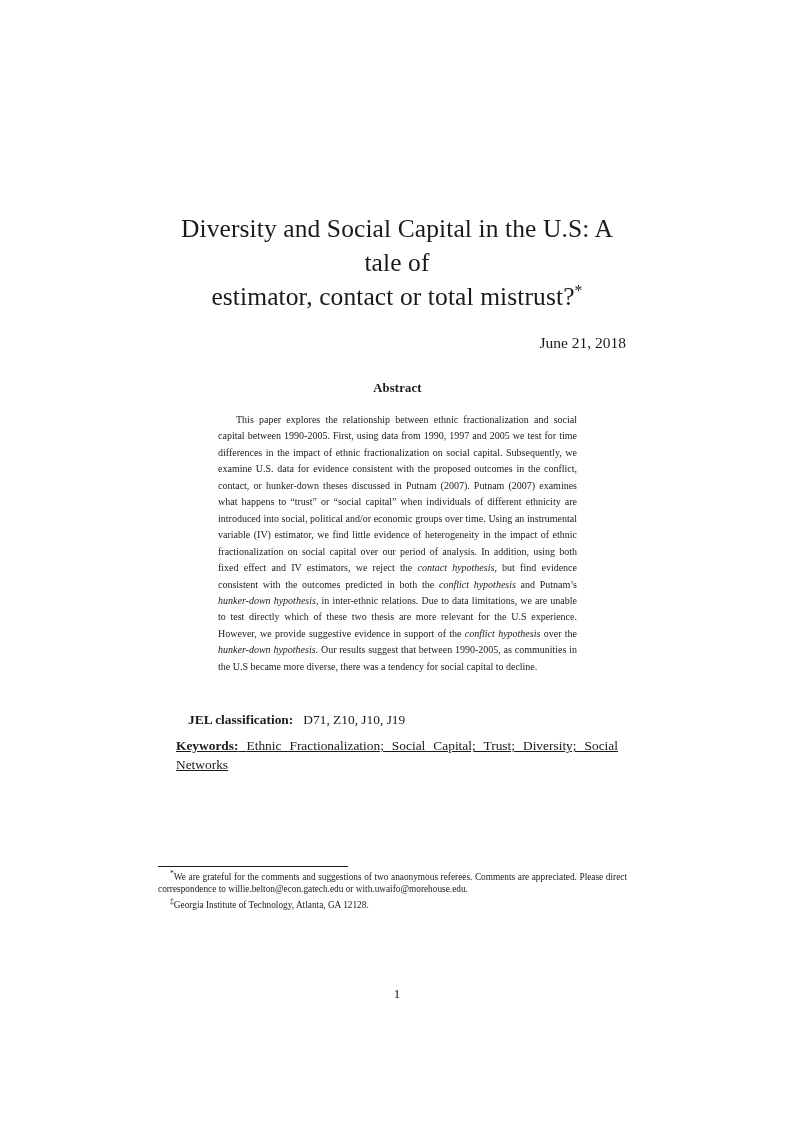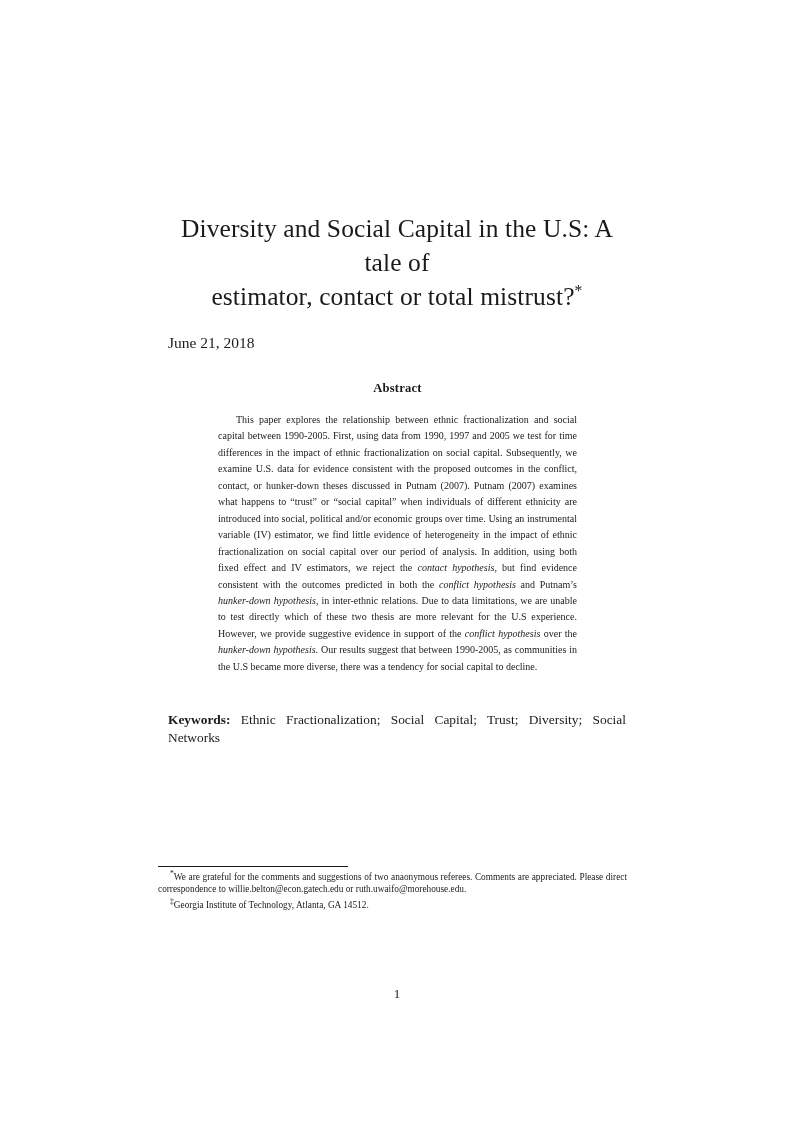--- a/index.html
+++ b/index.html
@@ -48,21 +48,21 @@
   }
   .authors sup {
     font-size: 0.62em;
     vertical-align: super;
     line-height: 0;
   }
   .pub-date {
     margin-top: 19px;
     font-size: 15.5px;
     line-height: 20px;
-    text-align: left;
+    text-align: right;
   }
 
   
   .abstract-wrap {
     position: absolute;
     left: 202px;
     top: 381px;
     width: 391px;
     font-family: Liberation Serif, serif;
   }
@@ -91,22 +91,23 @@
     top: 711px;
     width: 458px;
     font-size: 13.4px;
     line-height: 18.4px;
   }
   .jel-line {
     text-indent: 20px;
     margin: 0;
   }
   .keywords-line {
-    margin: 0;
+    margin: 8px;
     text-align: justify;
+    text-decoration: underline;
   }
   .meta-wrap b { font-weight: bold; }
 
   
   .footnote-rule {
     position: absolute;
     left: 158px;
     top: 866px;
     width: 190px;
     height: 1px;
@@ -155,25 +156,26 @@
 
     <div class="pub-date">June 21, 2018</div>
   </div>
 
   <div class="abstract-wrap">
     <div class="abstract-heading">Abstract</div>
     <p class="abstract-body"><span>This paper explores the relationship between ethnic fractionalization and social capital between 1990-2005. First, using data from 1990, 1997 and 2005 we test for time differences in the impact of ethnic fractionalization on social capital. Subsequently, we examine U.S. data for evidence consistent with the proposed outcomes in the conflict, contact, or hunker-down theses discussed in Putnam (2007). Putnam (2007) examines what happens to “trust” or “social capital” when individuals of different ethnicity are introduced into social, political and/or economic groups over time. Using an instrumental variable (IV) estimator, we find little evidence of heterogeneity in the impact of ethnic fractionalization on social capital over our period of analysis. In addition, using both fixed effect and IV estimators, we reject the </span><i>contact hypothesis</i><span>, but find evidence consistent with the outcomes predicted in both the </span><i>conflict hypothesis</i><span> and Putnam’s </span><i>hunker-down hypothesis</i><span>, in inter-ethnic relations. Due to data limitations, we are unable to test directly which of these two thesis are more relevant for the U.S experience. However, we provide suggestive evidence in support of the </span><i>conflict hypothesis</i><span> over the </span><i>hunker-down hypothesis</i><span>. Our results suggest that between 1990-2005, as communities in the U.S became more diverse, there was a tendency for social capital to decline.</span></p>
   </div>
 
   <div class="meta-wrap">
+    <p class="jel-line"><b>JEL classification:</b>&nbsp;&nbsp; <span>D71, Z10, J10, J19</span></p>
     <p class="keywords-line"><b>Keywords:</b> <span>Ethnic Fractionalization; Social Capital; Trust; Diversity; Social Networks</span></p>
   </div>
 
   <div class="footnote-rule"></div>
 
   <div class="footnotes">
-    <p class="footnote"><sup>*</sup><span>We are grateful for the comments and suggestions of two anaonymous referees. Comments are appreciated. Please direct correspondence to willie.belton@econ.gatech.edu or ruth.uwaifo@morehouse.edu.</span></p>
-    <p class="footnote"><sup>‡</sup><span>Georgia Institute of Technology, Atlanta, GA 14512.</span></p>
+    <p class="footnote"><sup>*</sup><span>We are grateful for the comments and suggestions of two anaonymous referees. Comments are appreciated. Please direct correspondence to willie.belton@econ.gatech.edu or with.uwaifo@morehouse.edu.</span></p>
+    <p class="footnote"><sup>‡</sup><span>Georgia Institute of Technology, Atlanta, GA 12128.</span></p>
   </div>
 
   <div class="page-number">1</div>
 
 </div>
 
 </body></html>

